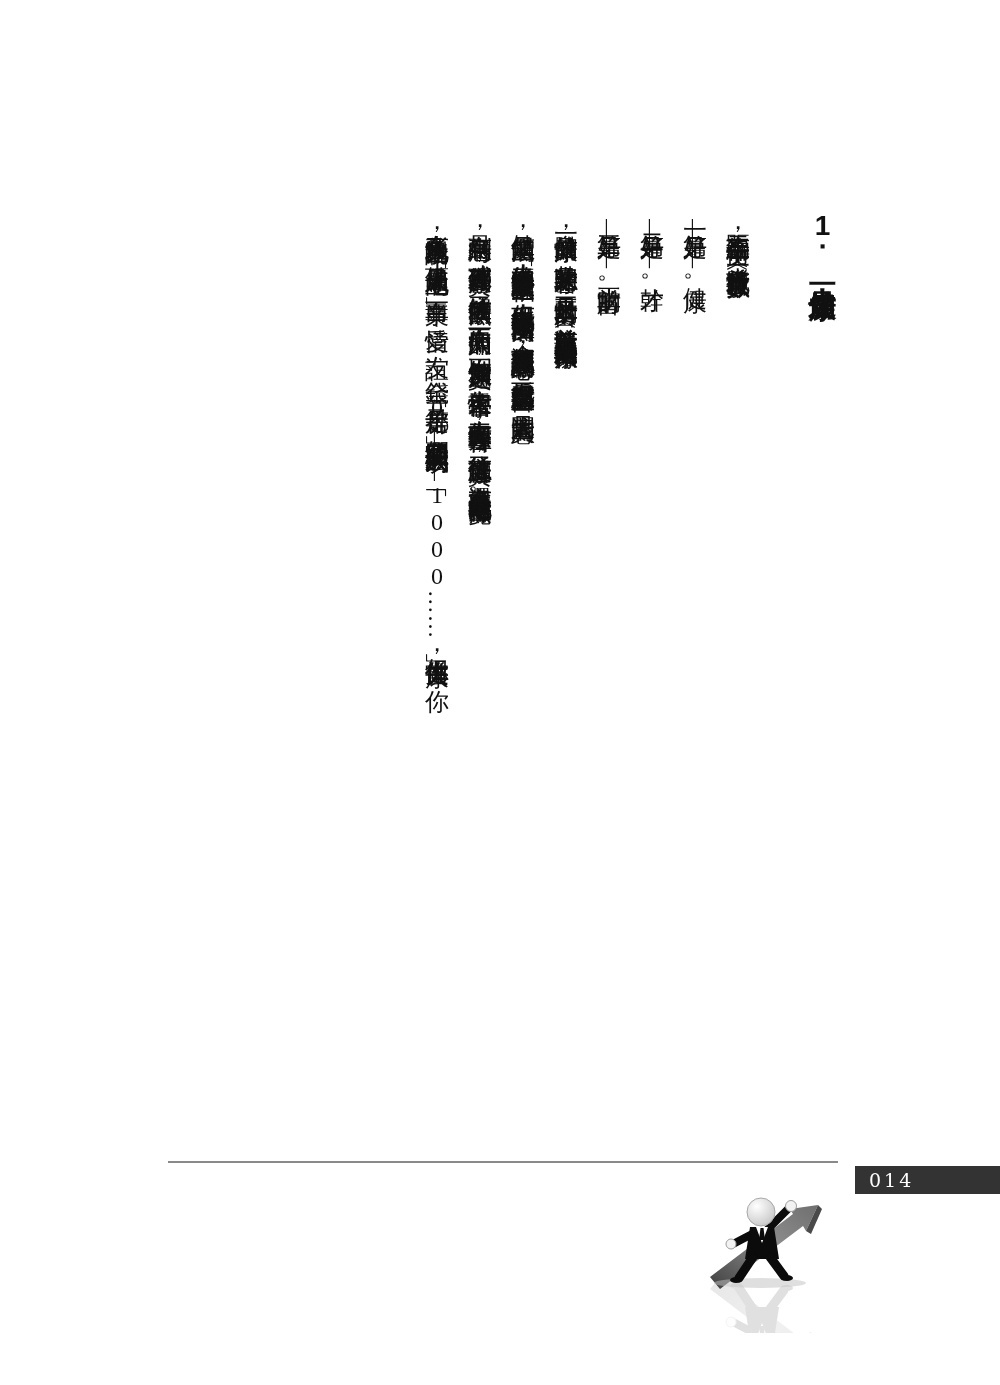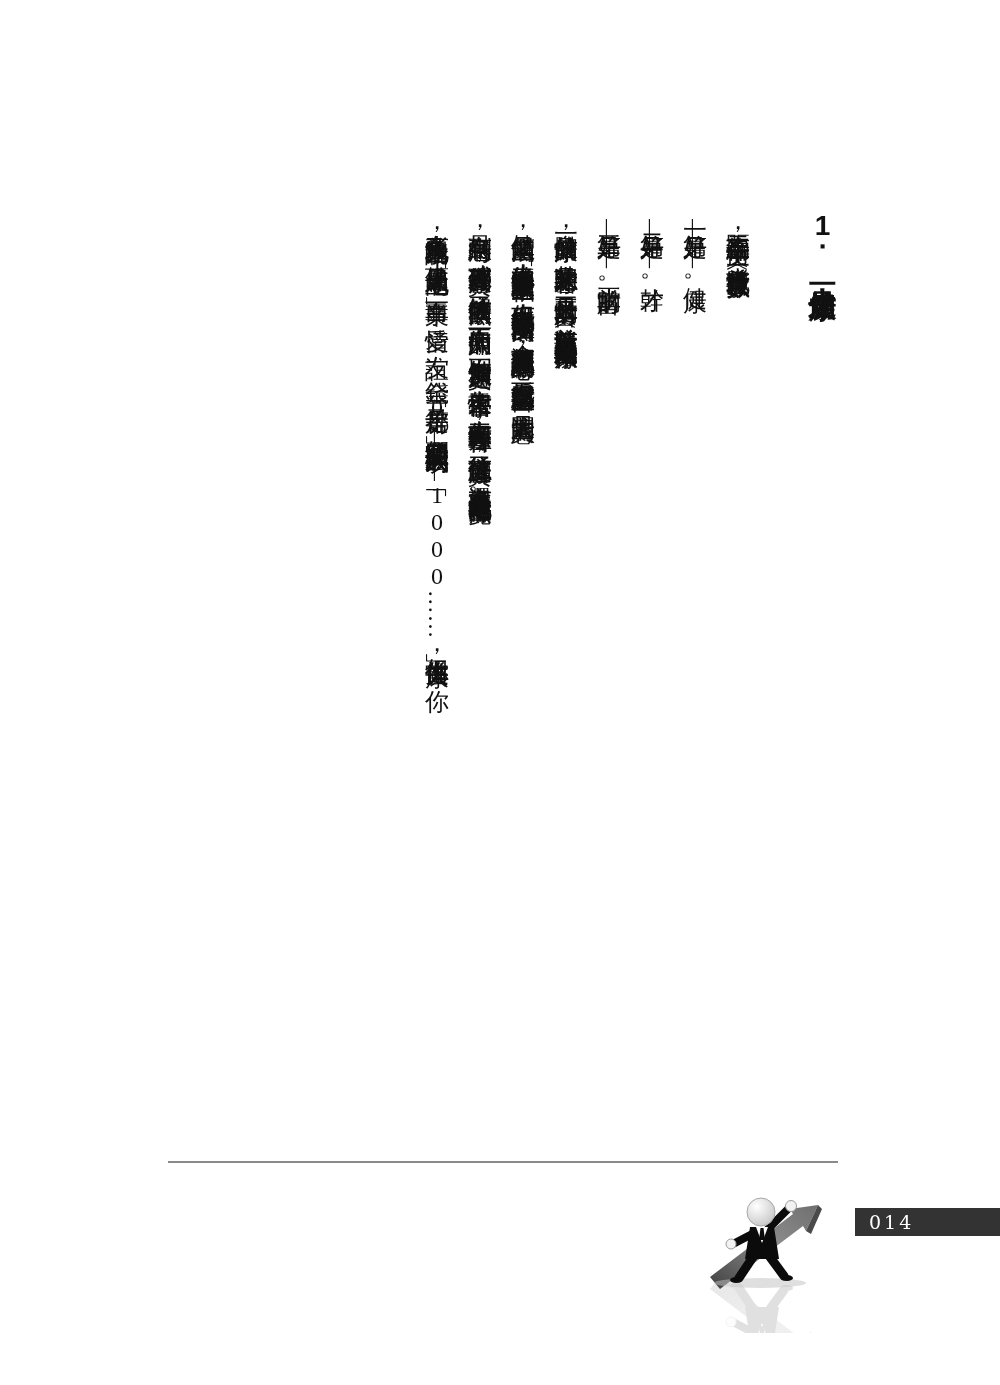--- a/index.html
+++ b/index.html
@@ -47,21 +47,21 @@
     width:670px; height:2px;
     background:var(--divider,#8a8a8a);
   }
   .mascot {
     position:absolute;
     left:700px; top:1183px;
     width:150px; height:150px;
   }
   .page-badge {
     position:absolute;
-    left:855px; top:1208px;
+    left:855px; top:1166px;
     width:145px; height:28px;
     background:var(--badge_bg,#333);
     color:var(--badge_text,#fff);
     font-family:"DejaVu Serif","Liberation Serif",serif;
     font-size:19px;
     line-height:28px;
     padding-left:14px;
     letter-spacing:3px;
   }
 </style>

